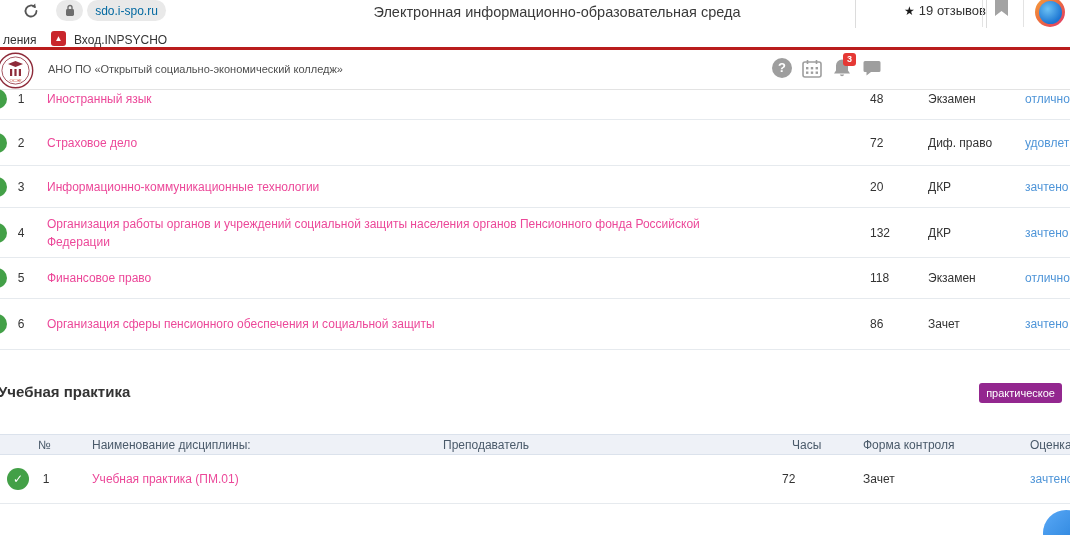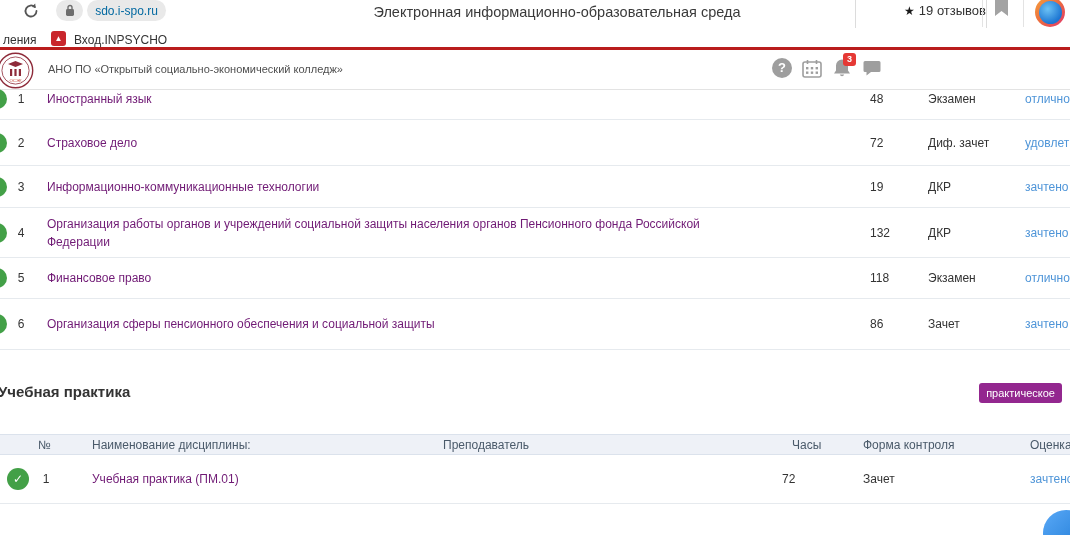--- a/index.html
+++ b/index.html
@@ -41,21 +41,21 @@
   .cal-icon { left:802px; top:9px; }
   .bell-icon { left:832px; }
   .chat-icon { left:863px; top:10px; }
   .notif-badge { position:absolute; left:843px; top:3px; min-width:13px; height:13px; background:#e53935; color:#fff;
     font-size:9px; font-weight:bold; border-radius:3px; text-align:center; line-height:13px; padding:0 2px; cursor:pointer; }
 
   
   .trow { position:absolute; left:0; width:1070px; border-bottom:1px solid #e6eaee; }
   .cell { position:absolute; top:50%; transform:translateY(-50%); font-size:12px; color:#333; white-space:nowrap; }
   .cell.num { left:13px; width:16px; text-align:center; }
-  .cell.name { left:47px; max-width:700px; white-space:normal; line-height:1.5; color:#701a75; cursor:pointer; }
+  .cell.name { left:47px; max-width:700px; white-space:normal; line-height:1.5; color:#ec4899; cursor:pointer; }
   .cell.hours { left:870px; width:52px; text-align:left; }
   .cell.ctrl { left:928px; }
   .cell.grade { left:1025px; color:#4f95d8; cursor:pointer; }
   .check-circle { position:absolute; top:50%; transform:translateY(-50%); left:-13px; width:20px; height:20px; border-radius:50%;
     background:#43a047; color:#fff; font-size:11px; display:flex; align-items:center; justify-content:center; }
   .row-1 .cell, .row-1 .check-circle { top:9px; }
 
   
   .practice-title { position:absolute; left:-2px; top:383px; font-size:15px; font-weight:bold; color:#333; }
   .practice-badge { position:absolute; right:8px; top:383px; height:20px; background:#93278f; color:#fff; font-size:11px;
@@ -169,28 +169,28 @@
     <span class="cell name">Иностранный язык</span>
     <span class="cell hours">48</span>
     <span class="cell ctrl">Экзамен</span>
     <span class="cell grade">отлично</span>
   </div>
   <div class="trow" style="top:120px;height:46px">
     <div class="check-circle">✓</div>
     <span class="cell num">2</span>
     <span class="cell name">Страховое дело</span>
     <span class="cell hours">72</span>
-    <span class="cell ctrl">Диф. зачет</span>
+    <span class="cell ctrl">Диф. право</span>
     <span class="cell grade">удовлетворительно</span>
   </div>
   <div class="trow" style="top:166px;height:42px">
     <div class="check-circle">✓</div>
     <span class="cell num">3</span>
     <span class="cell name">Информационно-коммуникационные технологии</span>
-    <span class="cell hours">19</span>
+    <span class="cell hours">20</span>
     <span class="cell ctrl">ДКР</span>
     <span class="cell grade">зачтено</span>
   </div>
   <div class="trow" style="top:208px;height:50px">
     <div class="check-circle">✓</div>
     <span class="cell num">4</span>
     <span class="cell name">Организация работы органов и учреждений социальной защиты населения органов Пенсионного фонда Российской Федерации</span>
     <span class="cell hours">132</span>
     <span class="cell ctrl">ДКР</span>
     <span class="cell grade">зачтено</span>

